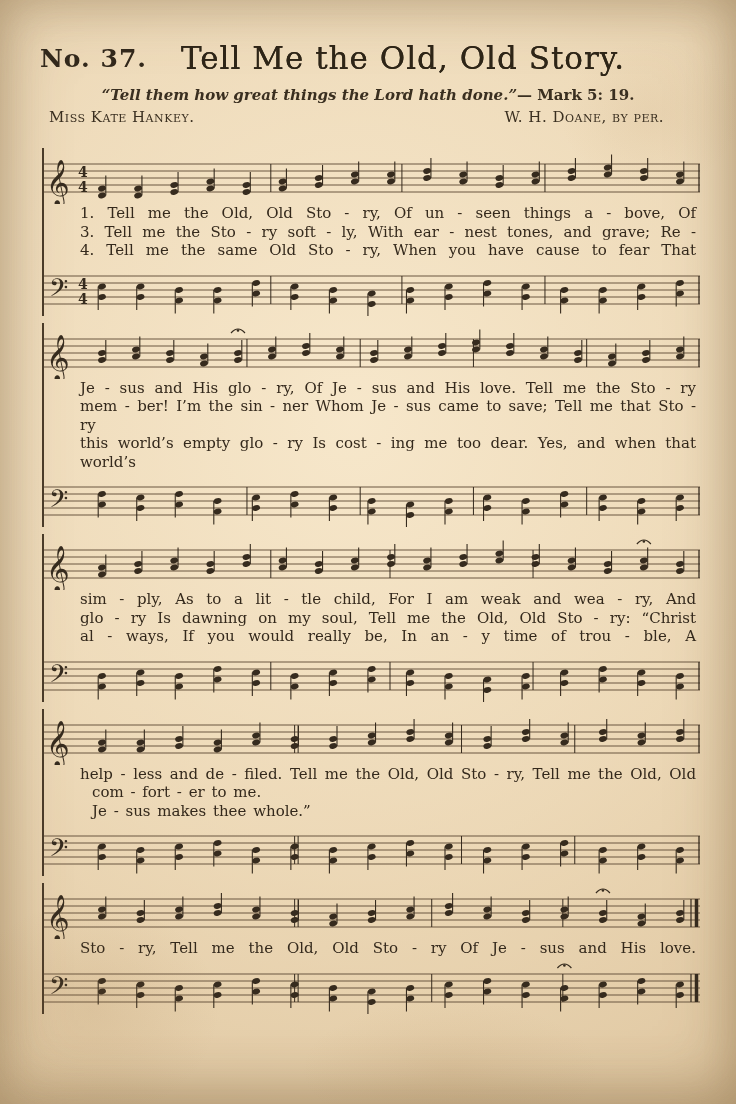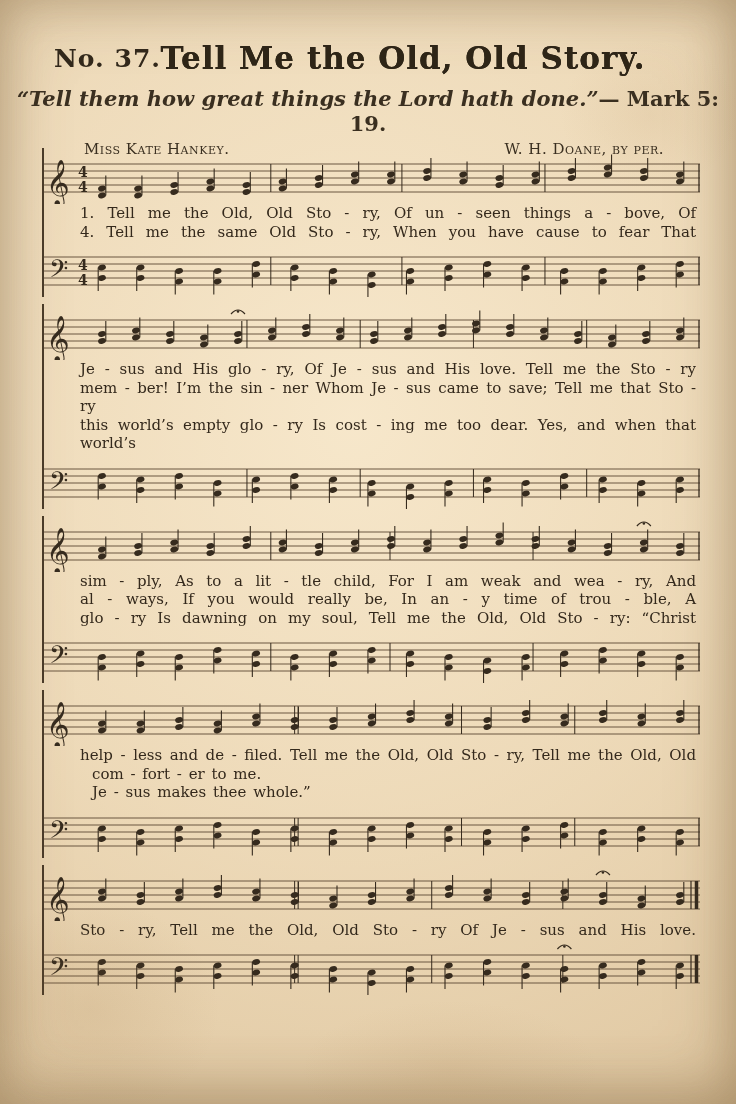--- a/index.html
+++ b/index.html
@@ -11,26 +11,26 @@
       linear-gradient(160deg,#ecd9ba 0%, #e9d4b2 55%, #dfc6a0 100%);
     box-shadow: inset 0 0 70px rgba(122,92,52,.30), inset 0 -18px 50px rgba(110,82,46,.22), inset 0 10px 35px rgba(150,120,80,.14);
     color:#362b1e;
   }
   .stain{position:absolute;border-radius:50%;pointer-events:none;}
   .stain.s1{left:560px;top:40px;width:180px;height:150px;background:radial-gradient(closest-side,rgba(170,130,80,.10),rgba(170,130,80,0));}
   .stain.s2{left:-40px;top:900px;width:260px;height:220px;background:radial-gradient(closest-side,rgba(150,110,60,.12),rgba(150,110,60,0));}
   .stain.s3{left:300px;top:1000px;width:300px;height:140px;background:radial-gradient(closest-side,rgba(160,120,70,.10),rgba(160,120,70,0));}
 
   .header{position:relative;padding-top:40px;height:108px;}
-  .hymn-no{position:absolute;left:54px;top:44px;font-size:25px;font-weight:bold;letter-spacing:1px;color:#32281b;}
-  .title{text-align:center;font-size:31px;font-weight:bold;letter-spacing:1px;color:#2e2517;
+  .hymn-no{position:absolute;left:40px;top:44px;font-size:25px;font-weight:bold;letter-spacing:1px;color:#32281b;}
+  .title{text-align:center;font-size:31px;font-weight:normal;letter-spacing:1px;color:#2e2517;
          text-shadow:0 0 .6px #2e2517;padding-left:70px;}
-  .quote{text-align:center;font-size:21px;font-weight:bold;font-style:italic;margin-top:10px;color:#3a2f20;}
+  .quote{text-align:center;font-size:15px;font-weight:bold;font-style:italic;margin-top:10px;color:#3a2f20;}
   .quote .ref{font-style:normal;}
-  .credits{display:flex;justify-content:space-between;padding:4px 72px 0 84px;font-size:15px;
+  .credits{display:flex;justify-content:space-between;padding:4px 72px 0 49px;font-size:15px;
            font-variant:small-caps;letter-spacing:.5px;color:#3a2f20;}
 
   .music{padding-left:42px;width:660px;}
   .system{border-left:2px solid #4a3b28;margin-bottom:7px;}
   .staff-svg{display:block;}
   .lyric{font-size:15px;line-height:18.5px;color:#34291c;word-spacing:2px;padding:0 6px 0 36px;white-space:nowrap;}
   .lyric.just{white-space:normal;text-align:justify;text-align-last:justify;}
   .lyric.short{padding-left:48px;}
   .chorus{text-align:center;font-variant:small-caps;letter-spacing:2px;font-size:16px;color:#33281a;margin:2px 0 2px 0;}
 </style>
@@ -115,20 +115,21 @@
           <ellipse cx="563.75" cy="26.5" rx="4" ry="2.8" fill="#362b1e" transform="rotate(-15 563.75 26.5)"></ellipse>
           <line x1="567.55" y1="6.5" x2="567.55" y2="26.5" stroke="#362b1e" stroke-width="1.1"></line>
           <ellipse cx="599.875" cy="23" rx="4" ry="2.8" fill="#362b1e" transform="rotate(-15 599.875 23)"></ellipse>
           <ellipse cx="599.875" cy="30" rx="4" ry="2.8" fill="#362b1e" transform="rotate(-15 599.875 30)"></ellipse>
           <line x1="603.675" y1="10" x2="603.675" y2="30" stroke="#362b1e" stroke-width="1.1"></line>
           <ellipse cx="636" cy="26.5" rx="4" ry="2.8" fill="#362b1e" transform="rotate(-15 636 26.5)"></ellipse>
           <ellipse cx="636" cy="33.5" rx="4" ry="2.8" fill="#362b1e" transform="rotate(-15 636 33.5)"></ellipse>
           <line x1="639.8" y1="13.5" x2="639.8" y2="33.5" stroke="#362b1e" stroke-width="1.1"></line>
         </svg>
         <div class="lyric just">1. Tell me the Old, Old Sto - ry, Of un - seen things a - bove, Of</div>
+        <div class="lyric just">3. Tell me the Sto - ry soft - ly, With ear - nest tones, and grave; Re -</div>
         <div class="lyric just">4. Tell me the same Old Sto - ry, When you have cause to fear That</div>
         <svg width="658" height="56" viewBox="0 0 658 56" class="staff-svg">
           <line x1="0" y1="16" x2="656" y2="16" stroke="#6a5640" stroke-width="1"></line>
           <line x1="0" y1="23" x2="656" y2="23" stroke="#6a5640" stroke-width="1"></line>
           <line x1="0" y1="30" x2="656" y2="30" stroke="#6a5640" stroke-width="1"></line>
           <line x1="0" y1="37" x2="656" y2="37" stroke="#6a5640" stroke-width="1"></line>
           <line x1="0" y1="44" x2="656" y2="44" stroke="#6a5640" stroke-width="1"></line>
           <line x1="655" y1="16" x2="655" y2="44" stroke="#362b1e" stroke-width="1.3"></line>
           <line x1="226.79999999999998" y1="16" x2="226.79999999999998" y2="44" stroke="#362b1e" stroke-width="1"></line>
           <line x1="357.92" y1="16" x2="357.92" y2="44" stroke="#362b1e" stroke-width="1"></line>
@@ -381,22 +382,22 @@
           <ellipse cx="599.875" cy="26.5" rx="4" ry="2.8" fill="#362b1e" transform="rotate(-15 599.875 26.5)"></ellipse>
           <ellipse cx="599.875" cy="33.5" rx="4" ry="2.8" fill="#362b1e" transform="rotate(-15 599.875 33.5)"></ellipse>
           <line x1="603.675" y1="13.5" x2="603.675" y2="33.5" stroke="#362b1e" stroke-width="1.1"></line>
           <path d="M 592.875 10 Q 599.875 2 606.875 10" stroke="#362b1e" fill="none" stroke-width="1.2"></path>
           <circle cx="599.875" cy="7.5" r="1.3" fill="#362b1e"></circle>
           <ellipse cx="636" cy="30" rx="4" ry="2.8" fill="#362b1e" transform="rotate(-15 636 30)"></ellipse>
           <ellipse cx="636" cy="37" rx="4" ry="2.8" fill="#362b1e" transform="rotate(-15 636 37)"></ellipse>
           <line x1="639.8" y1="17" x2="639.8" y2="37" stroke="#362b1e" stroke-width="1.1"></line>
         </svg>
         <div class="lyric just">sim - ply, As to a lit - tle child, For I am weak and wea - ry, And</div>
+        <div class="lyric just">glo - ry Is dawning on my soul, Tell me the Old, Old Sto - ry: “Christ</div>
         <div class="lyric just">al - ways, If you would really be, In an - y time of trou - ble, A</div>
-        <div class="lyric just">glo - ry Is dawning on my soul, Tell me the Old, Old Sto - ry: “Christ</div>
         <svg width="658" height="56" viewBox="0 0 658 56" class="staff-svg">
           <line x1="0" y1="16" x2="656" y2="16" stroke="#6a5640" stroke-width="1"></line>
           <line x1="0" y1="23" x2="656" y2="23" stroke="#6a5640" stroke-width="1"></line>
           <line x1="0" y1="30" x2="656" y2="30" stroke="#6a5640" stroke-width="1"></line>
           <line x1="0" y1="37" x2="656" y2="37" stroke="#6a5640" stroke-width="1"></line>
           <line x1="0" y1="44" x2="656" y2="44" stroke="#6a5640" stroke-width="1"></line>
           <line x1="655" y1="16" x2="655" y2="44" stroke="#362b1e" stroke-width="1.3"></line>
           <line x1="226.79999999999998" y1="16" x2="226.79999999999998" y2="44" stroke="#362b1e" stroke-width="1"></line>
           <line x1="346" y1="16" x2="346" y2="44" stroke="#362b1e" stroke-width="1"></line>
           <line x1="489.04" y1="16" x2="489.04" y2="44" stroke="#362b1e" stroke-width="1"></line>

